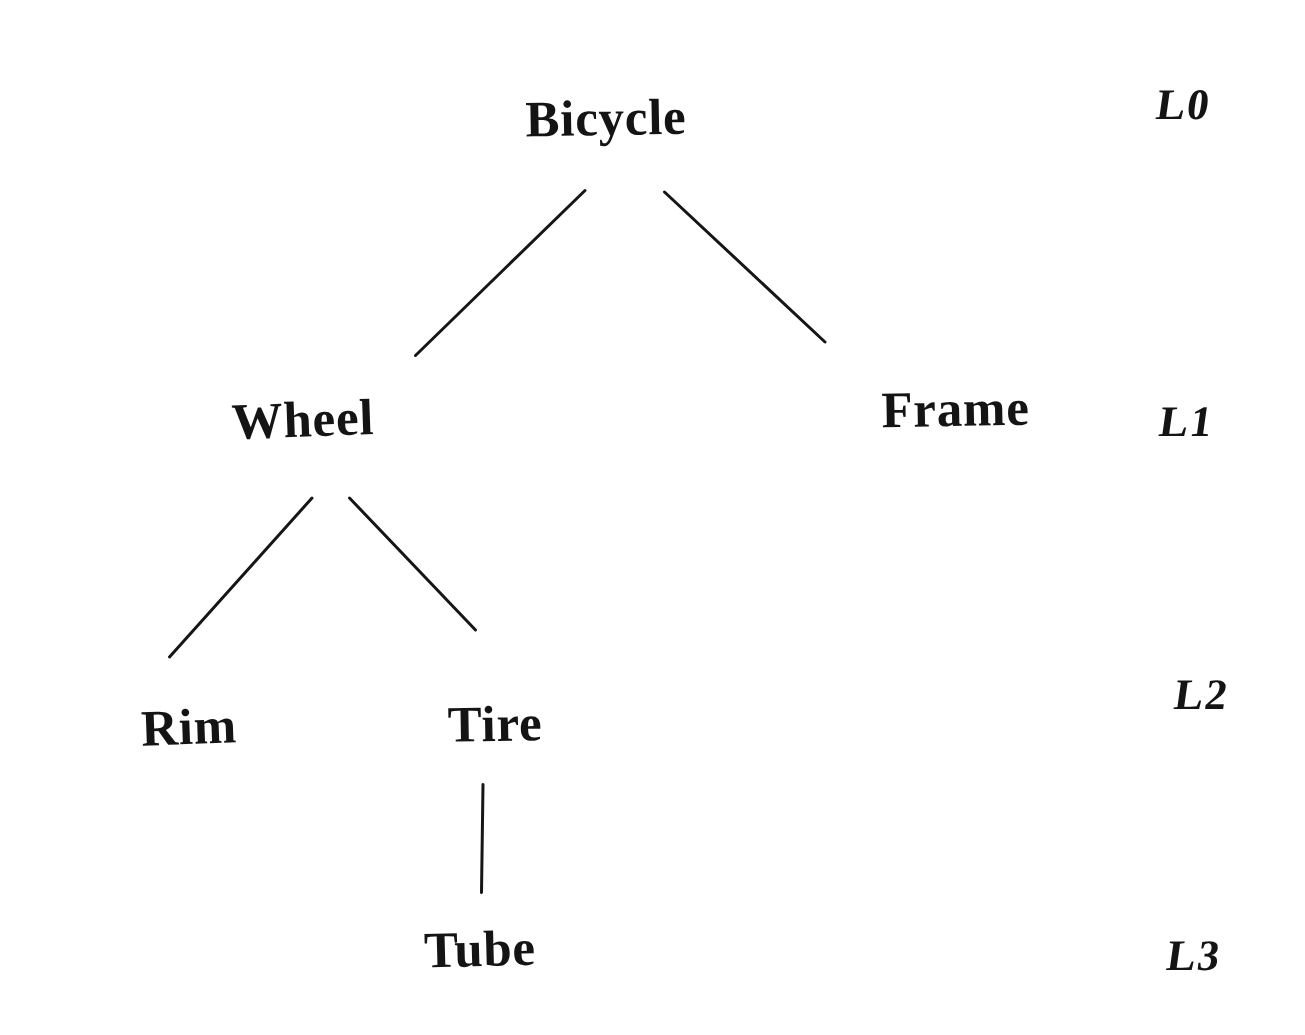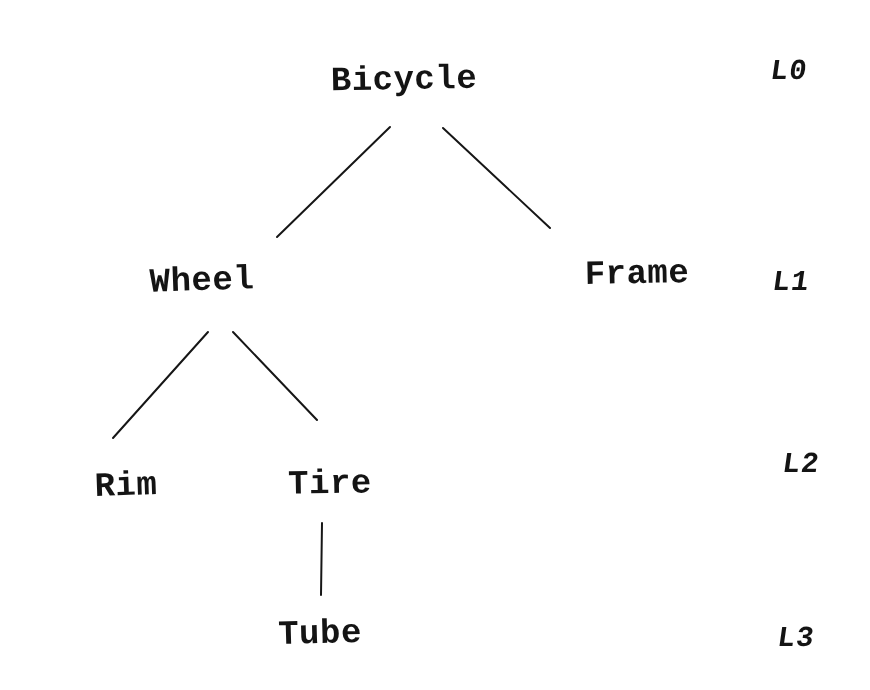--- a/index.html
+++ b/index.html
@@ -6,21 +6,21 @@
     margin: 0;
     padding: 0;
     background: #ffffff;
   }
   .canvas {
     position: relative;
     width: 870px;
     height: 690px;
     background: #ffffff;
     overflow: hidden;
-    font-family: Liberation Mono, monospace;
+    font-family: Liberation Serif, serif;
   }
   .edges-layer {
     position: absolute;
     left: 0;
     top: 0;
     width: 870px;
     height: 690px;
   }
   .node-label, .level-label {
     position: absolute;

